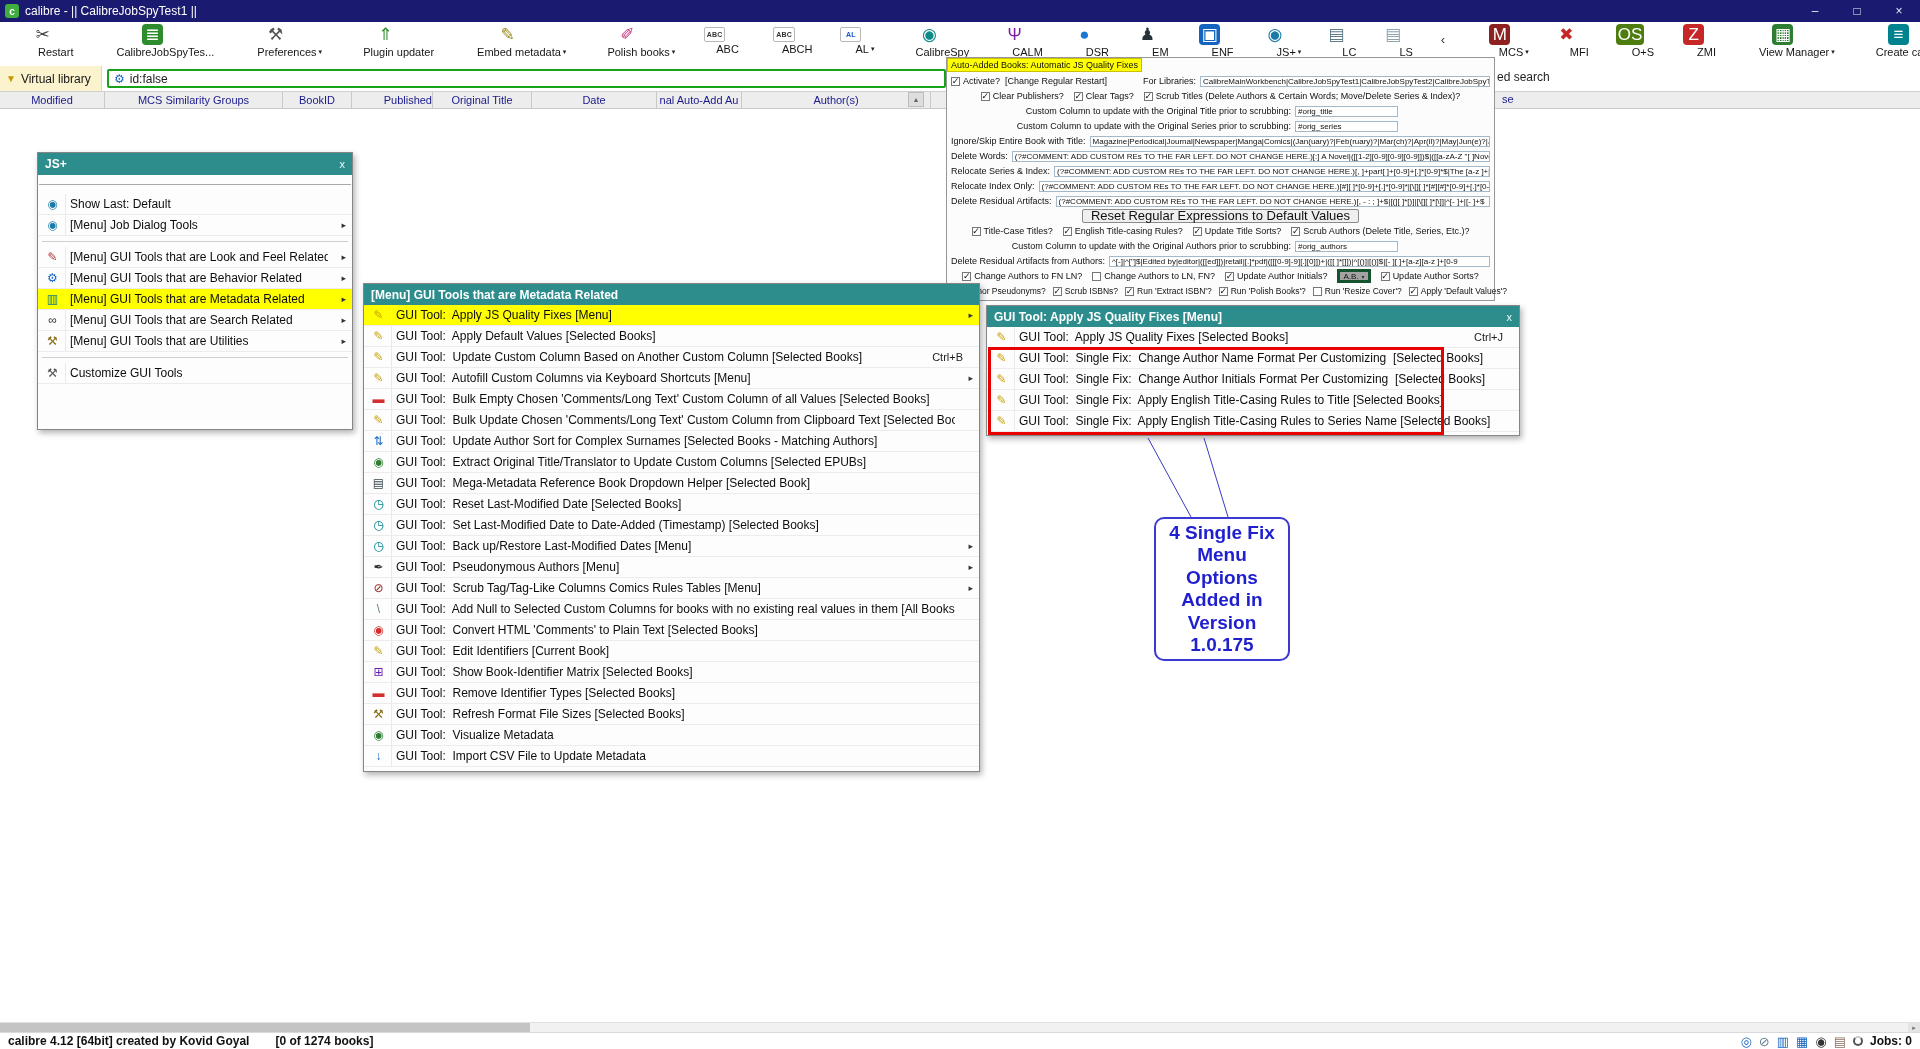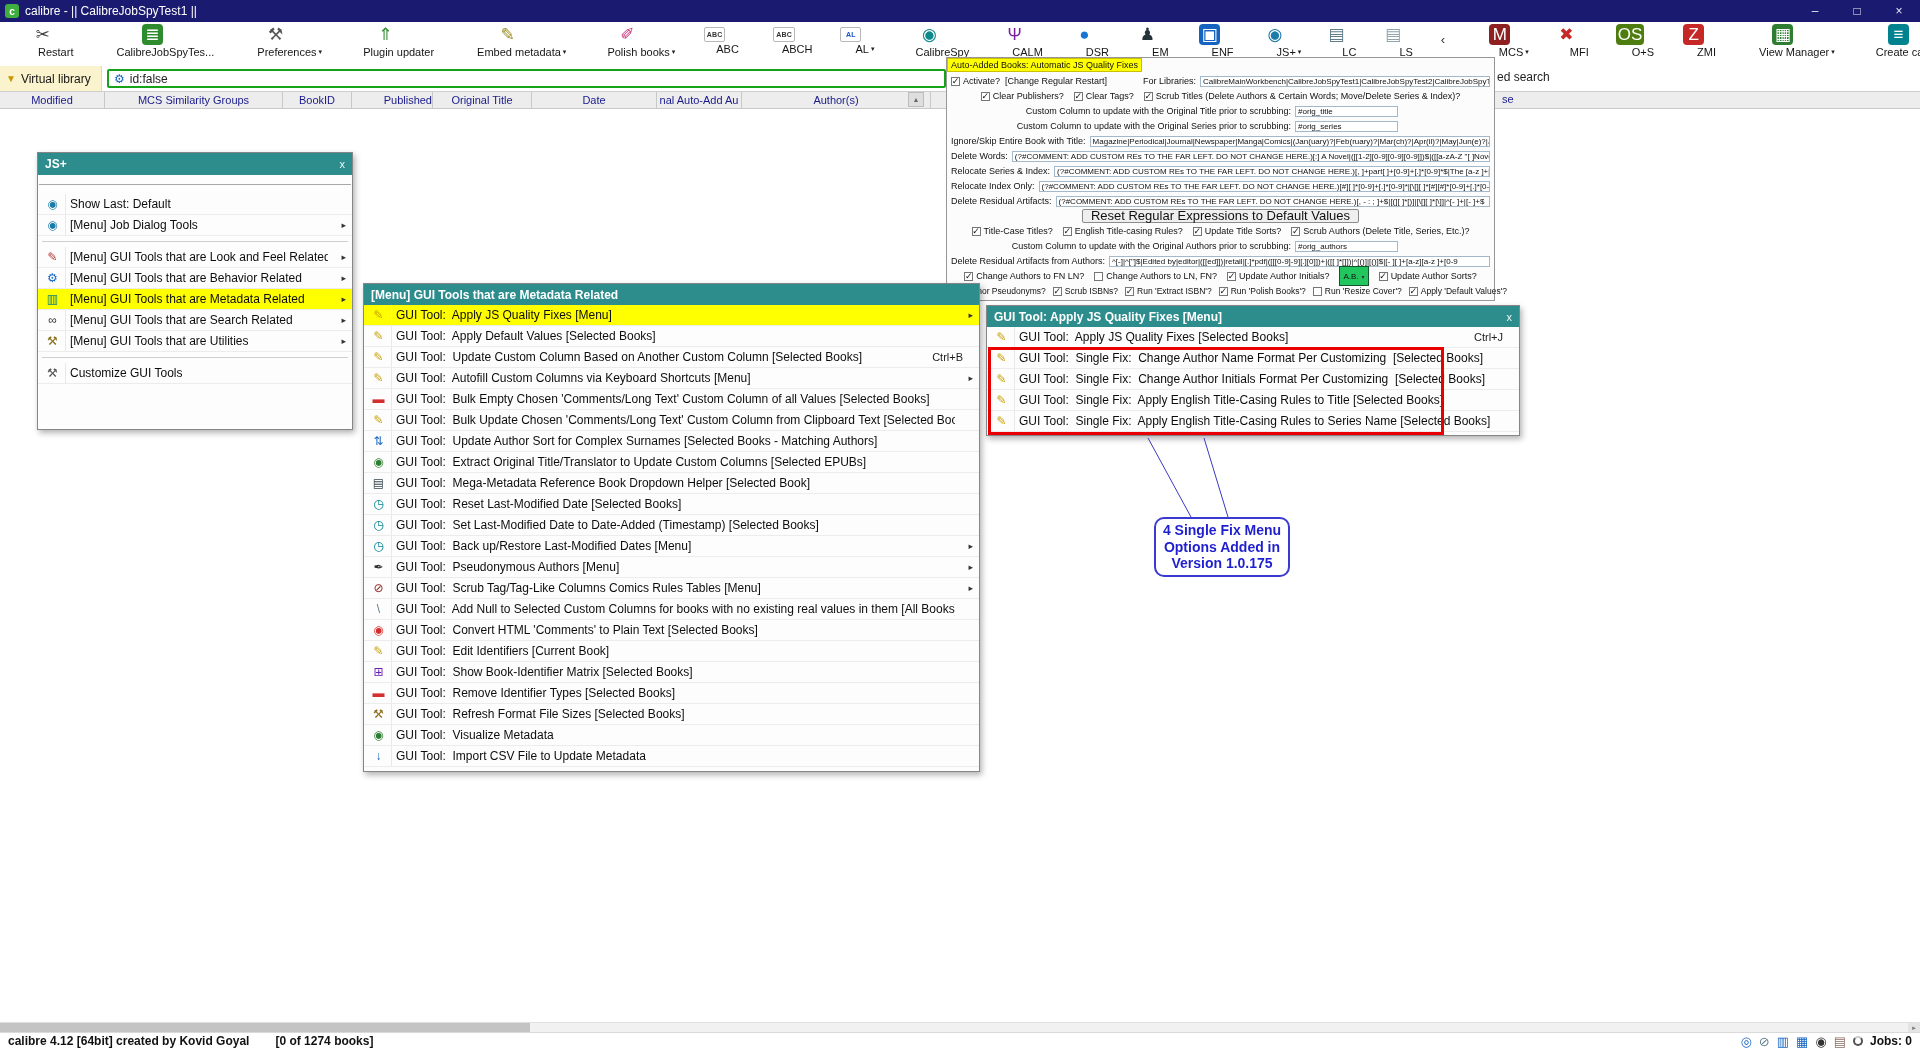--- a/index.html
+++ b/index.html
@@ -83,32 +83,32 @@
   .plabel{white-space:pre;overflow:hidden;text-align:right;}
   .pfield{background:#fff;border:1px solid #a3b8c8;height:11px;line-height:10px;padding:0 2px;font-size:8px;
           white-space:nowrap;overflow:hidden;box-sizing:border-box;}
   .pfield.grow{flex:1;}
   .pfield.small{width:103px;flex:none;}
   .pfield.libfield{width:290px;flex:none;}
   .pbtn{border:1px solid #8b8b8b;background:#efefef;border-radius:2px;padding:0 8px;line-height:12px;font-size:13px;}
   .cbg{display:inline-flex;align-items:center;gap:3px;white-space:pre;}
   .cbx{width:9px;height:9px;border:1px solid #767676;background:#fff;display:inline-flex;align-items:center;
        justify-content:center;font-size:9px;line-height:1;color:#111;flex:none;box-sizing:border-box;}
-  .psel{border:1px solid #14532d;background:#22c55e;height:20px;display:inline-flex;align-items:center;gap:3px;
+  .psel{border:3px solid #14532d;background:#a3a3a3;height:14px;display:inline-flex;align-items:center;gap:3px;
         padding:0 3px;font-size:8px;box-sizing:border-box;}
   .selarrow{font-size:6px;color:#333;}
   .contents{display:contents;}
 
   
   .redbox{position:absolute;left:988px;top:347px;width:456px;height:88px;border:3px solid #e80000;z-index:70;
           box-sizing:border-box;pointer-events:none;}
   .lines{position:absolute;left:0;top:0;z-index:65;pointer-events:none;}
   .callout{position:absolute;left:1154px;top:517px;width:136px;box-sizing:border-box;background:#fff;
            border:2px solid #3a3ad0;border-radius:10px;padding:3px 4px;z-index:72;text-align:center;color:#1f1fd0;
-           font-weight:bold;font-size:14px;line-height:1.18;}
+           font-weight:bold;font-size:19px;line-height:1.18;}
 
   
   .hscroll{position:absolute;left:0;top:1022px;width:100%;height:10px;background:#f1f1f1;border-top:1px solid #e0e0e0;box-sizing:border-box;}
   .hthumb{position:absolute;left:0;top:0;width:530px;height:100%;background:#c4c4c4;}
   .harrow{position:absolute;right:0;top:0;width:12px;height:100%;background:#e4e4e4;display:flex;align-items:center;
           justify-content:center;font-size:7px;color:#777;}
   .statusbar{position:absolute;left:0;top:1032px;width:100%;height:17px;background:#fff;border-top:1px solid #d9d9d9;
              display:flex;align-items:center;padding:0 8px;box-sizing:border-box;font-size:12px;color:#111;}
   .sbleft{font-weight:bold;white-space:pre;}
   .sbbooks{font-weight:bold;margin-left:26px;white-space:pre;}

